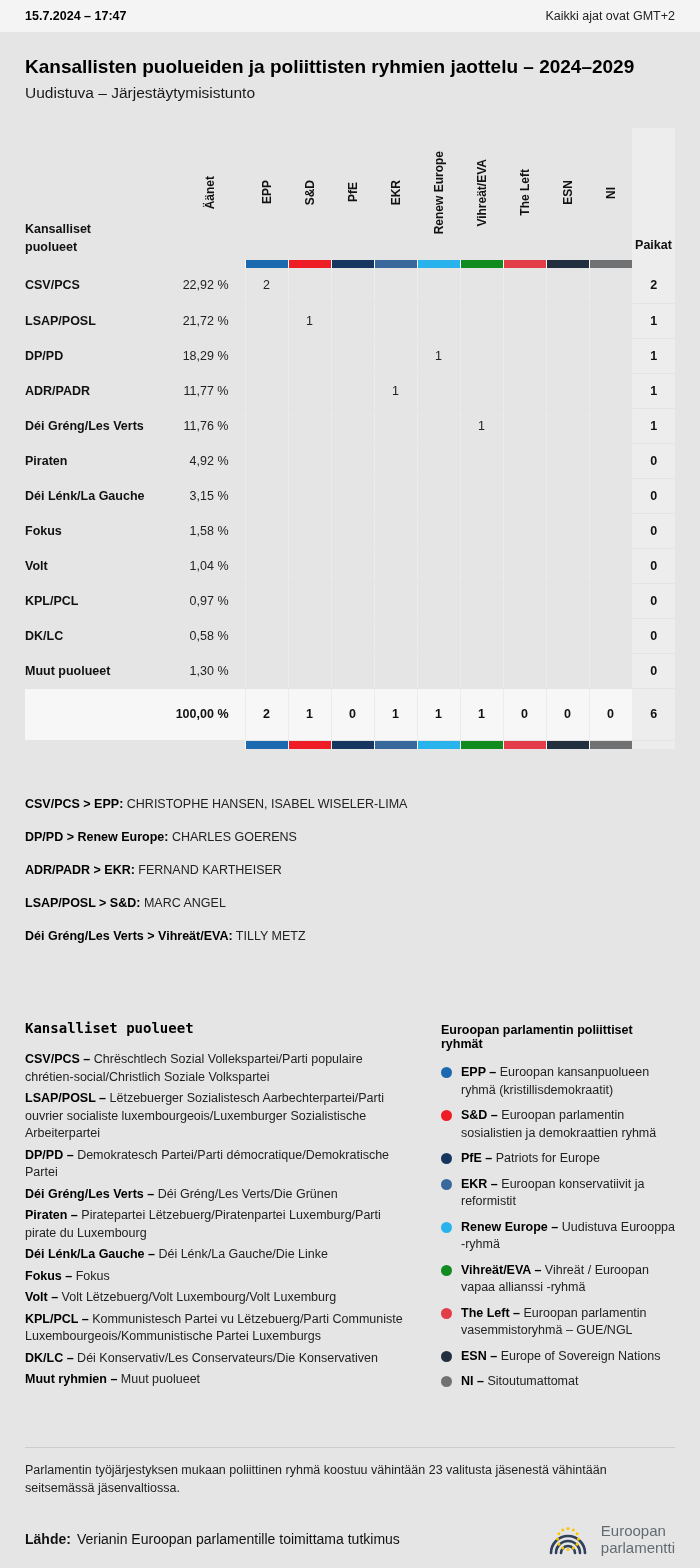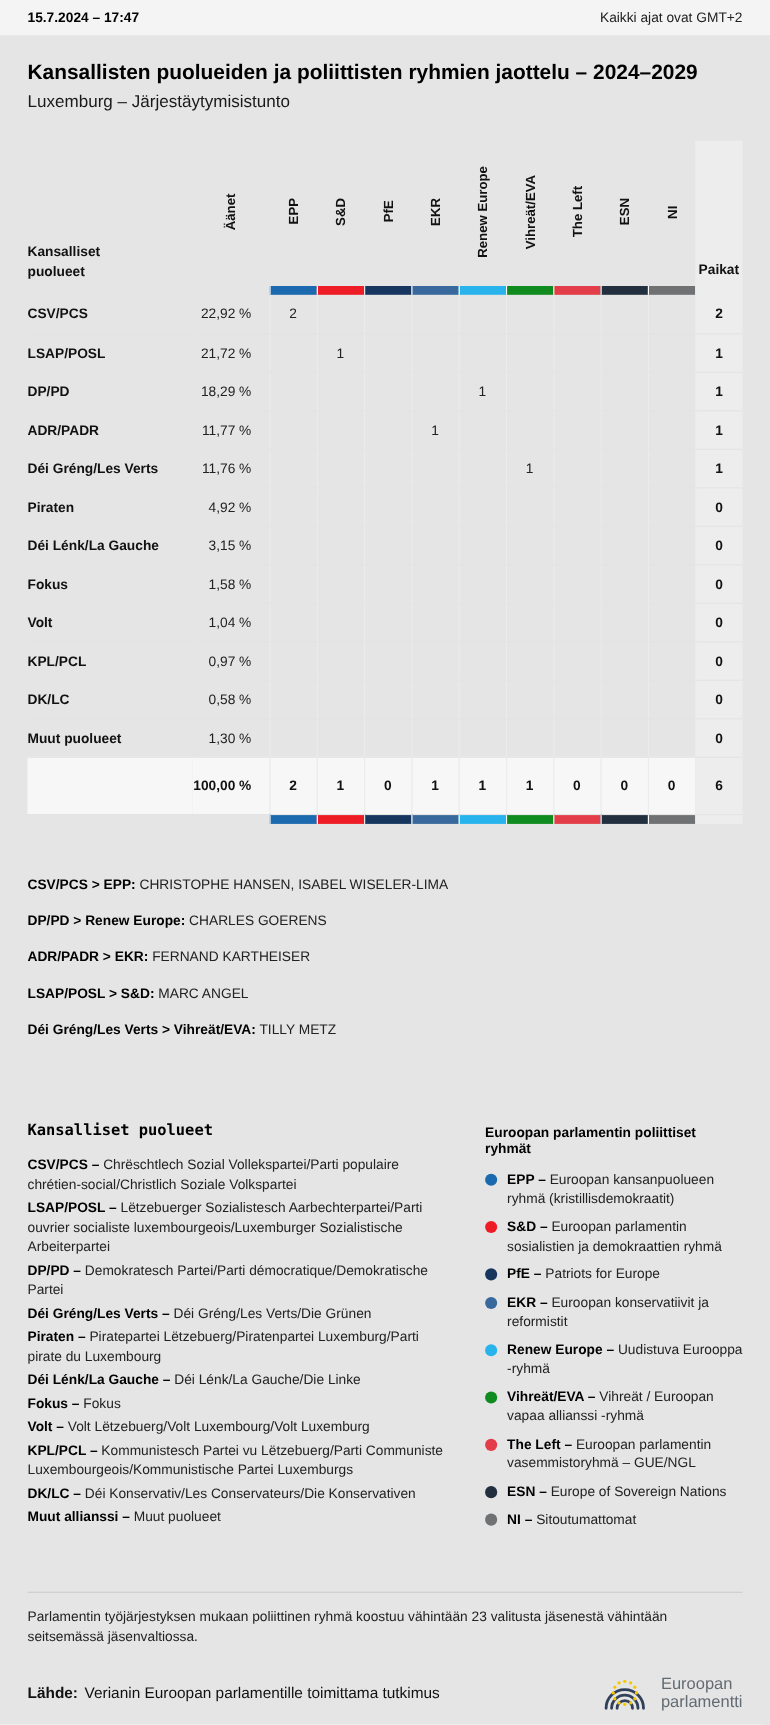--- a/index.html
+++ b/index.html
@@ -88,21 +88,21 @@
 <body>
 
 <div class="page">
 
   <div class="topbar">
     <span class="dt">15.7.2024 – 17:47</span>
     <span class="tz">Kaikki ajat ovat GMT+2</span>
   </div>
 
   <h1 class="title">Kansallisten puolueiden ja poliittisten ryhmien jaottelu – 2024–2029</h1>
-  <p class="subtitle">Luxemburg – Järjestäytymisistunto</p>
+  <p class="subtitle">Uudistuva – Järjestäytymisistunto</p>
 
   <table class="results">
     <colgroup>
       <col style="width:150px">
       <col style="width:70px">
       <col span="9" style="width:43px">
       <col style="width:43px">
     </colgroup>
     <thead>
       <tr id="head-row">
@@ -357,21 +357,21 @@
           <p class="legend-item"><b>CSV/PCS –</b> <span>Chrëschtlech Sozial Vollekspartei/Parti populaire chrétien-social/Christlich Soziale Volkspartei</span></p>
           <p class="legend-item"><b>LSAP/POSL –</b> <span>Lëtzebuerger Sozialistesch Aarbechterpartei/Parti ouvrier socialiste luxembourgeois/Luxemburger Sozialistische Arbeiterpartei</span></p>
           <p class="legend-item"><b>DP/PD –</b> <span>Demokratesch Partei/Parti démocratique/Demokratische Partei</span></p>
           <p class="legend-item"><b>Déi Gréng/Les Verts –</b> <span>Déi Gréng/Les Verts/Die Grünen</span></p>
           <p class="legend-item"><b>Piraten –</b> <span>Piratepartei Lëtzebuerg/Piratenpartei Luxemburg/Parti pirate du Luxembourg</span></p>
           <p class="legend-item"><b>Déi Lénk/La Gauche –</b> <span>Déi Lénk/La Gauche/Die Linke</span></p>
           <p class="legend-item"><b>Fokus –</b> <span>Fokus</span></p>
           <p class="legend-item"><b>Volt –</b> <span>Volt Lëtzebuerg/Volt Luxembourg/Volt Luxemburg</span></p>
           <p class="legend-item"><b>KPL/PCL –</b> <span>Kommunistesch Partei vu Lëtzebuerg/Parti Communiste Luxembourgeois/Kommunistische Partei Luxemburgs</span></p>
           <p class="legend-item"><b>DK/LC –</b> <span>Déi Konservativ/Les Conservateurs/Die Konservativen</span></p>
-          <p class="legend-item"><b>Muut allianssi –</b> <span>Muut puolueet</span></p>
+          <p class="legend-item"><b>Muut ryhmien –</b> <span>Muut puolueet</span></p>
         </div>
     </div>
     <div class="legend-right">
       <h3>Euroopan parlamentin poliittiset ryhmät</h3>
       <div id="group-legend-list">
           <div class="group-item">
             <span class="dot" style="background:#1b69af"></span>
             <p><b>EPP –</b> <span>Euroopan kansanpuolueen ryhmä (kristillisdemokraatit)</span></p>
           </div>
           <div class="group-item">

